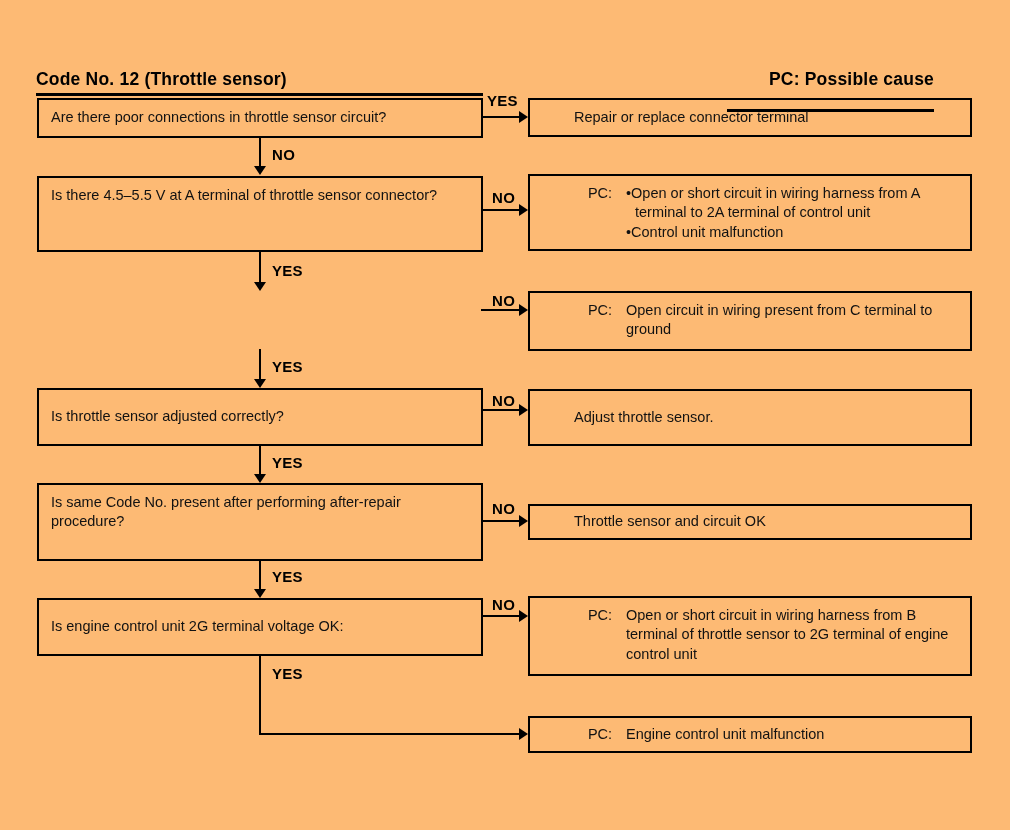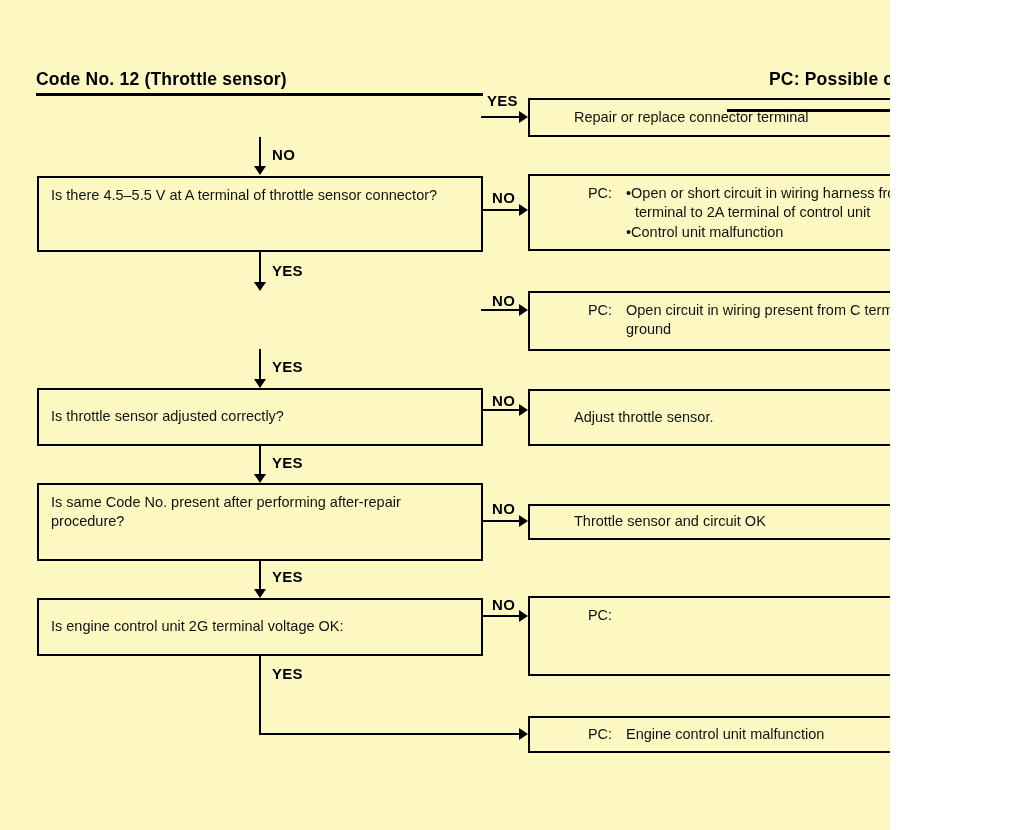--- a/index.html
+++ b/index.html
@@ -1,18 +1,18 @@
 <!DOCTYPE html>
 <html><head>
 <meta charset="utf-8">
 <style>
   * { margin:0; padding:0; box-sizing:border-box; }
   html,body { width:1010px; height:830px; }
   body { background:#ffffff; font-family:"Liberation Sans", sans-serif; }
-  .page { position:relative; width:890px; height:830px; background:#fef9c3; color:#121212; overflow:hidden; }
+  .page { position:relative; width:1010px; height:830px; background:#fdba74; color:#121212; overflow:hidden; }
 
   .hdr { position:absolute; font-weight:bold; font-size:17.5px; letter-spacing:.2px; color:#000; }
   .title-wrap  { left:36px;  top:69px; width:447px; border-bottom:3px solid #000; padding-bottom:3px; }
   .legend-wrap { left:727px; top:69px; width:207px; border-bottom:3px solid #000; padding-bottom:19px; text-align:right; }
 
   .box { position:absolute; border:2px solid #000; display:flex; padding:8px 12px; font-size:14.5px; line-height:1.34; background:transparent; }
   .q { left:37px;  width:446px; }
   .r { left:528px; width:444px;padding-left:44px; }
   .vcenter { align-items:center; }
   .vtop    { align-items:flex-start; }
@@ -29,20 +29,23 @@
   .blabel { position:absolute; font-weight:bold; font-size:15px; color:#000; letter-spacing:.3px; }
 </style>
 </head>
 <body>
 
 <div class="page">
 
   <div class="hdr title-wrap">Code No. 12 (Throttle sensor)</div>
   <div class="hdr legend-wrap">PC: Possible cause</div>
 
+  <div class="box q vcenter" style="top:98px;height:40px">
+    <span>Are there poor connections in throttle sensor circuit?</span>
+  </div>
   <div class="box q vtop" style="top:176px;height:76px">
     <span>Is there 4.5–5.5 V at A terminal of throttle sensor connector?</span>
   </div>
   <div class="box q vcenter" style="top:388px;height:58px">
     <span>Is throttle sensor adjusted correctly?</span>
   </div>
   <div class="box q vtop" style="top:483px;height:78px">
     <span>Is same Code No. present after performing after-repair procedure?</span>
   </div>
   <div class="box q vcenter" style="top:598px;height:58px">
@@ -69,20 +72,21 @@
   <div class="box r vcenter" style="top:389px;height:57px">
     <span>Adjust throttle sensor.</span>
   </div>
 
   <div class="box r vcenter" style="top:504px;height:36px">
     <span>Throttle sensor and circuit OK</span>
   </div>
 
   <div class="box r vtop" style="top:596px;height:80px">
     <span class="pc-label">PC:</span>
+    <span class="pc-body">Open or short circuit in wiring harness from B terminal of throttle sensor to 2G terminal of engine control unit</span>
   </div>
 
   <div class="box r vcenter" style="top:716px;height:37px">
     <span class="pc-label">PC:</span>
     <span class="pc-body">Engine control unit malfunction</span>
   </div>
 
   <div class="vline" style="top:137px;height:30px"></div>
   <div class="arrow-d" style="top:166px"></div>
 

